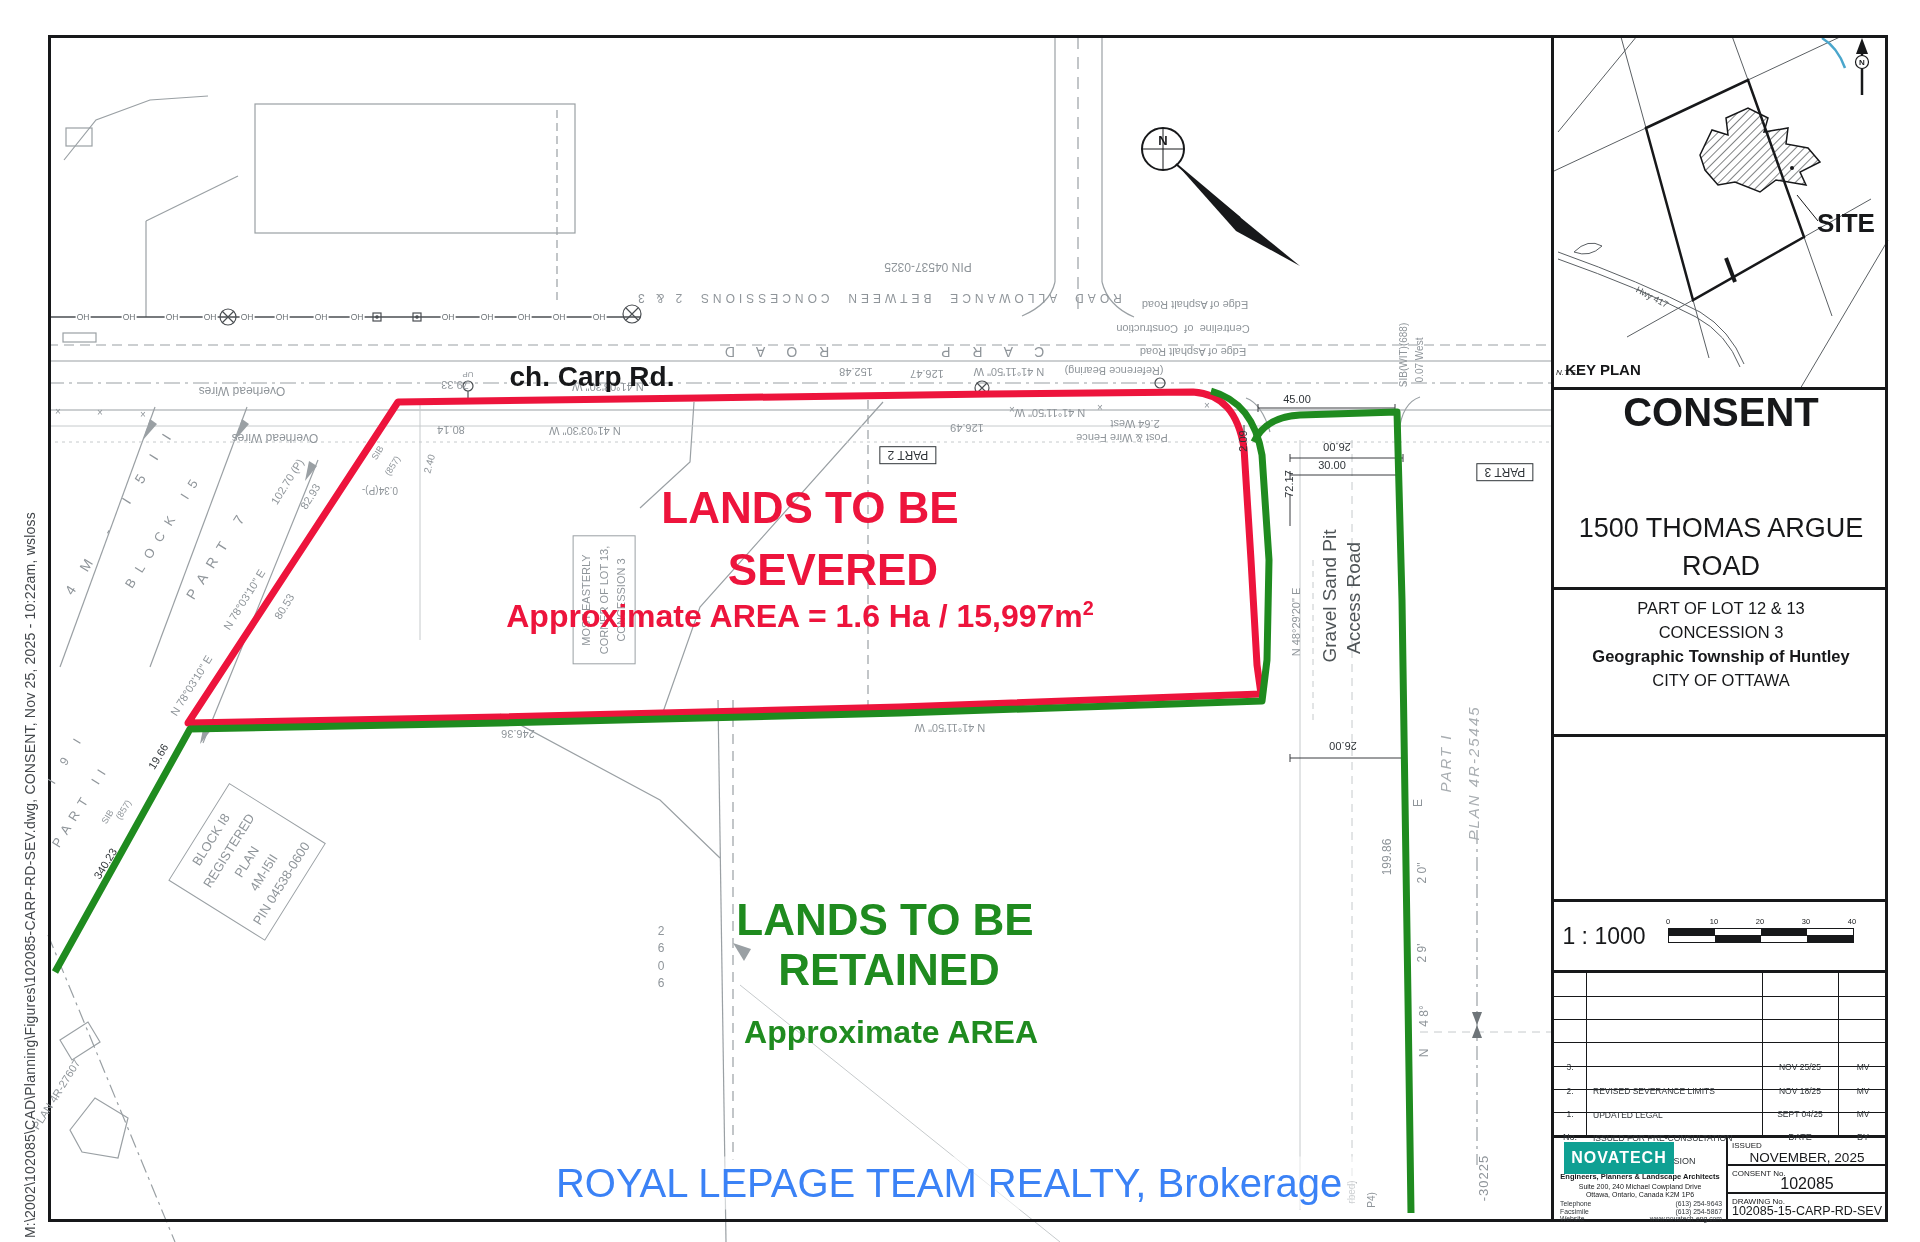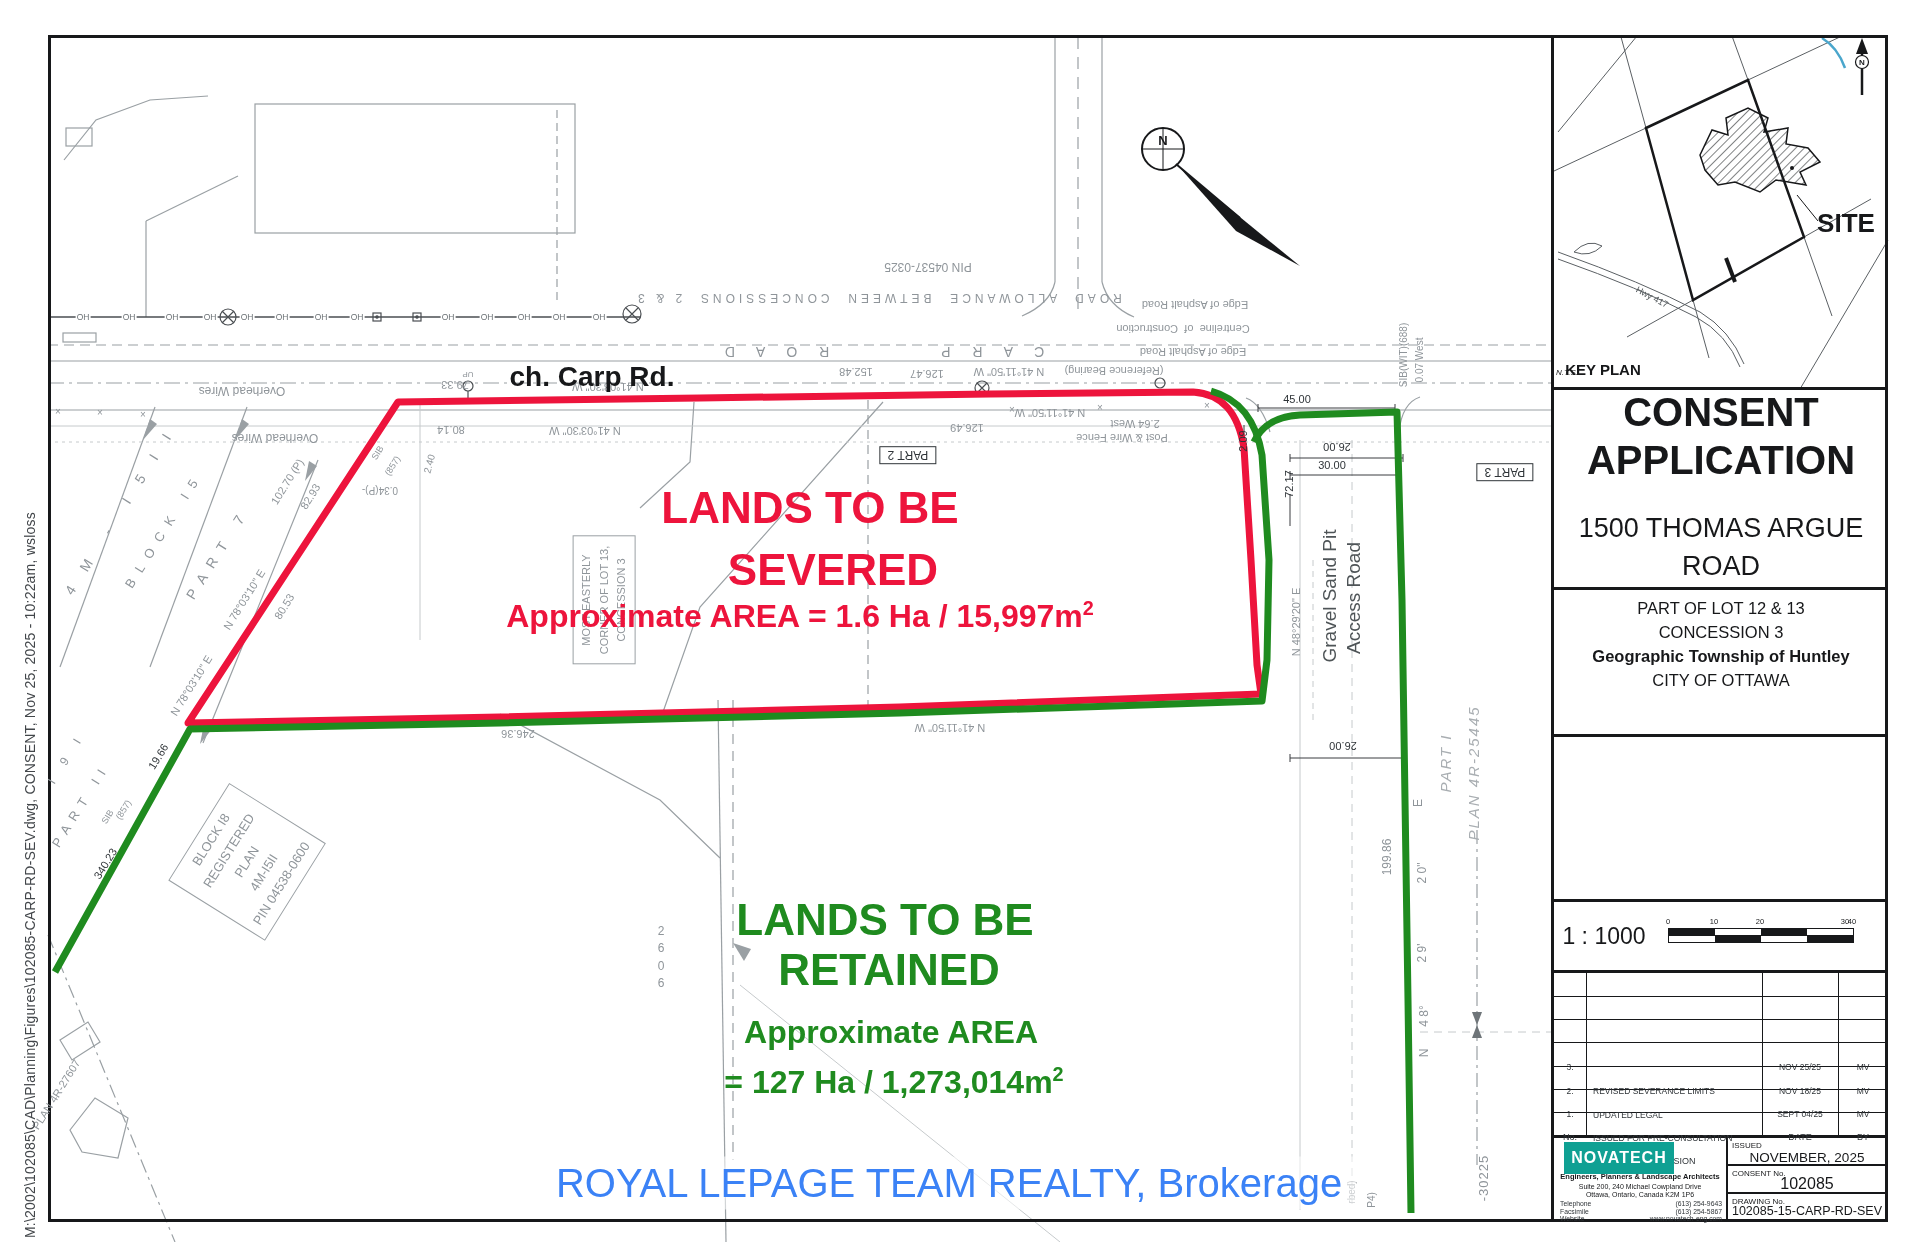--- a/index.html
+++ b/index.html
@@ -288,23 +288,20 @@
 
   <div class="lbl red" style="left:810px;top:508px;font-size:44px;">LANDS TO BE</div>
   <div class="lbl red" style="left:803px;top:570px;font-size:44px;margin-left:30px;">SEVERED</div>
   <div class="lbl red" style="left:800px;top:616px;font-size:32px;">
     <span>Approximate AREA = 1.6 Ha / 15,997m</span><sup>2</sup>
   </div>
 
   <div class="lbl green" style="left:885px;top:920px;font-size:44px;">LANDS TO BE</div>
   <div class="lbl green" style="left:889px;top:970px;font-size:44px;">RETAINED</div>
   <div class="lbl green" style="left:891px;top:1032px;font-size:32px;">Approximate AREA</div>
-  <div class="lbl green" style="left:894px;top:1082px;font-size:32px;">
-    <span>= 127 Ha / 1,273,014m</span><sup>2</sup>
-  </div>
 
   <div id="watermark" style="left:949px;top:1183px;">ROYAL LEPAGE TEAM REALTY, Brokerage</div>
 
   <div id="plot-stamp">M:\2002\102085\CAD\Planning\Figures\102085-CARP-RD-SEV.dwg, CONSENT, Nov 25, 2025 - 10:22am, wsloss</div>
 
   <div id="sheet-border"></div>
   <div class="rule" style="left:1551px;top:35px;width:3px;height:1187px;"></div>
   <div class="rule" style="left:1554px;top:387px;width:334px;height:3px;"></div>
   <div class="rule" style="left:1554px;top:587px;width:334px;height:3px;"></div>
   <div class="rule" style="left:1554px;top:734px;width:334px;height:3px;"></div>
@@ -317,38 +314,37 @@
   <div class="rule" style="left:1726px;top:1138px;width:2px;height:84px;"></div>
   <div class="rule" style="left:1728px;top:1164px;width:160px;height:2px;"></div>
   <div class="rule" style="left:1728px;top:1192px;width:160px;height:2px;"></div>
 
   <div class="lbl" style="left:1603px;top:369px;font-size:15px;font-weight:bold;">KEY PLAN</div>
   <div class="lbl-tl" style="left:1556px;top:368px;font-size:8px;font-style:italic;">N.T.S.</div>
   <div class="lbl" style="left:1846px;top:223px;font-size:26px;font-weight:bold;">SITE</div>
   <div class="lbl" style="left:1652px;top:297px;font-size:9px;color:#4e5457;transform:translate(-50%,-50%) rotate(28deg);">Hwy 417</div>
 
   <div class="lbl" style="left:1721px;top:412px;font-size:40px;font-weight:bold;">CONSENT</div>
-  <div class="lbl" style="left:1721px;top:460px;font-size:40px;font-weight:bold;">APPLICATION</div>
   <div class="lbl" style="left:1721px;top:528px;font-size:27px;">1500 THOMAS ARGUE</div>
   <div class="lbl" style="left:1721px;top:566px;font-size:27px;">ROAD</div>
   <div class="lbl" style="left:1721px;top:608px;font-size:16.5px;">PART OF LOT 12 &amp; 13</div>
   <div class="lbl" style="left:1721px;top:632px;font-size:16.5px;">CONCESSION 3</div>
   <div class="lbl" style="left:1721px;top:656px;font-size:16.5px;font-weight:bold;">Geographic Township of Huntley</div>
   <div class="lbl" style="left:1721px;top:680px;font-size:16.5px;">CITY OF OTTAWA</div>
 
   <div class="lbl" style="left:1604px;top:936px;font-size:23px;text-align:center;">1 : 1000</div>
   <div style="position:absolute;left:1668px;top:928px;width:184px;height:6.5px;z-index:3;border:1px solid #17181a;border-bottom:none;
               background:linear-gradient(90deg,#17181a 0 25%,#fff 25% 50%,#17181a 50% 75%,#fff 75%);"></div>
   <div style="position:absolute;left:1668px;top:934.5px;width:184px;height:6.5px;z-index:3;border:1px solid #17181a;
               background:linear-gradient(90deg,#fff 0 25%,#17181a 25% 50%,#fff 50% 75%,#17181a 75%);"></div>
   <div id="scale-ticks">
       <div class="lbl" style="left: 1668px; top: 921px; font-size: 7.5px;">0</div>
       <div class="lbl" style="left: 1714px; top: 921px; font-size: 7.5px;">10</div>
       <div class="lbl" style="left: 1760px; top: 921px; font-size: 7.5px;">20</div>
-      <div class="lbl" style="left: 1806px; top: 921px; font-size: 7.5px; margin-left: 39px;">30</div>
+      <div class="lbl" style="left: 1806px; top: 921px; font-size: 7.5px;">30</div>
       <div class="lbl" style="left: 1852px; top: 921px; font-size: 7.5px;">40</div>
     </div>
 
   <div id="rev-rows">
       <div class="rev-row">
         <div class="rev-cell c0"></div>
         <div class="rev-cell c1"></div>
         <div class="rev-cell c2"></div>
         <div class="rev-cell c3"></div>
       </div>

